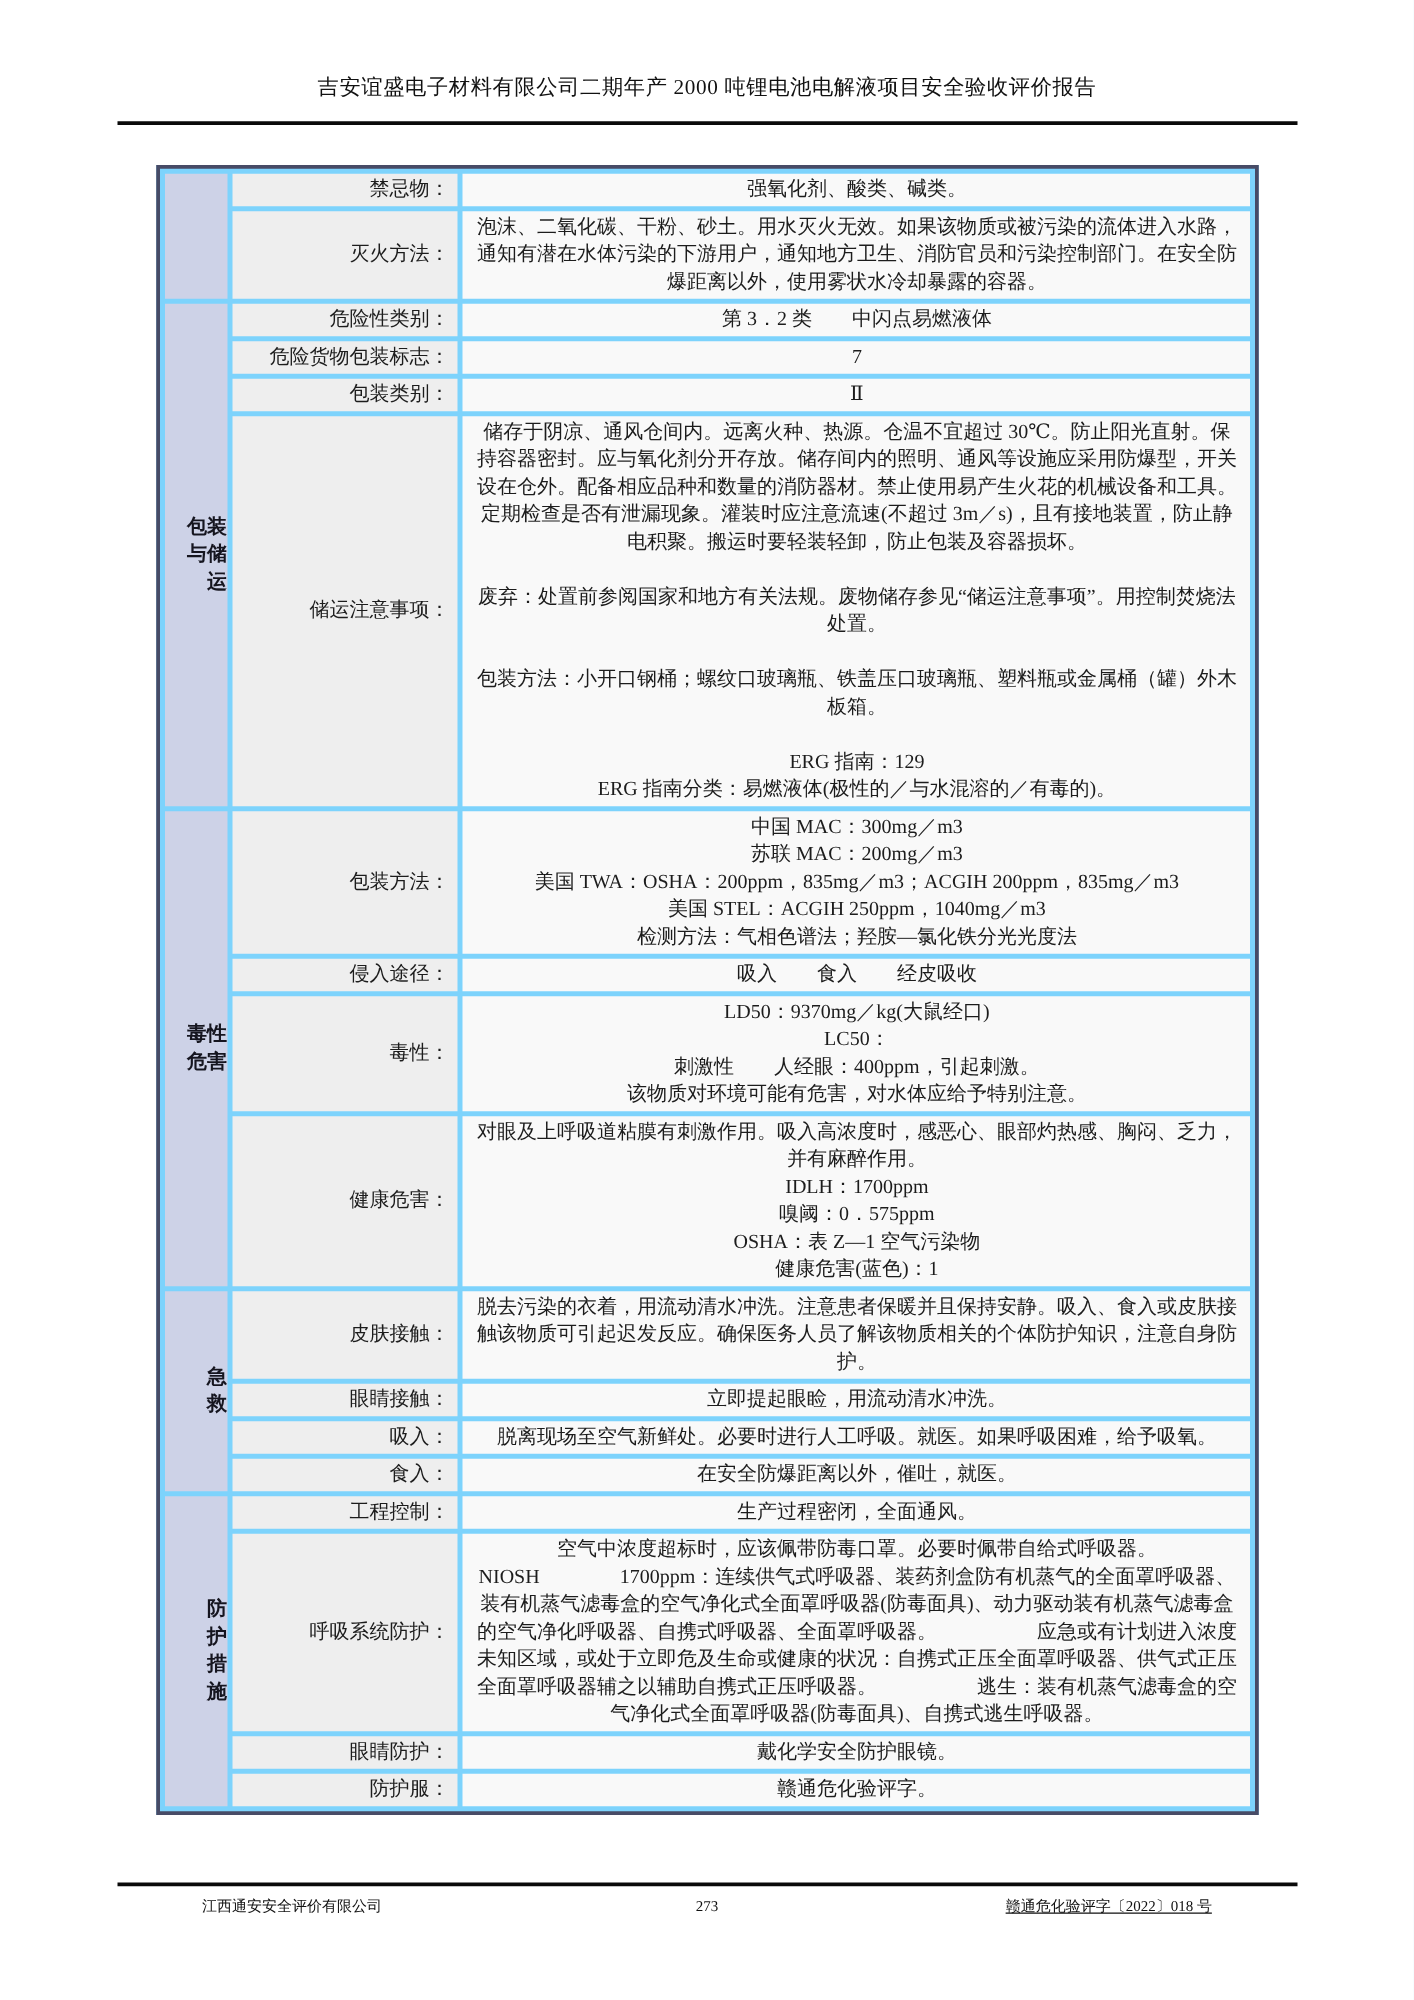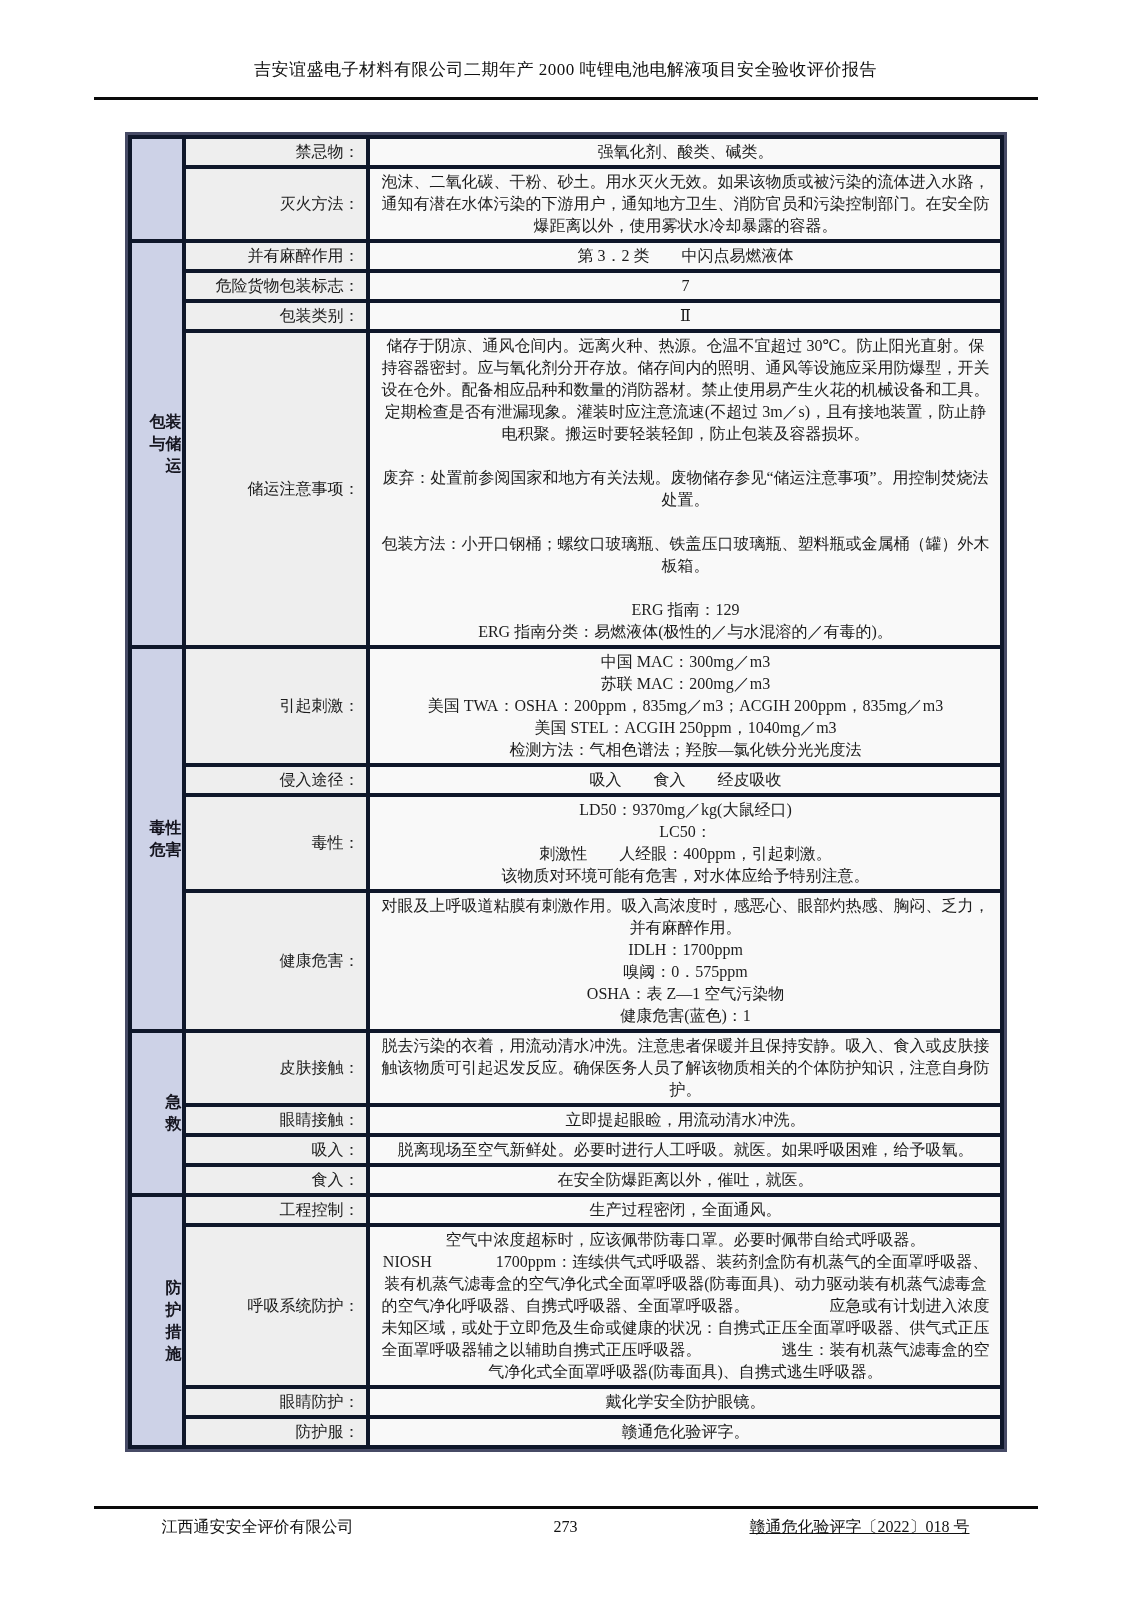--- a/index.html
+++ b/index.html
@@ -26,21 +26,21 @@
   }
   .header-rule {
     margin:16px 30px 0 30px;
     border-top:3px solid #0a0a0a;
   }
   
   .table-outer {
     width:882px;
     margin:32px auto 16px auto;
     border:3px solid #474b66;
-    background:#0f172a;
+    background:#7dd3fc;
   }
   table.msds {
     width:100%;
     border-collapse:separate;
     border-spacing:4px;
     table-layout:fixed;
   }
   td { font-size:16px; line-height:22px; vertical-align:middle; }
   td.cat-cell {
     width:50px;
@@ -69,21 +69,21 @@
     position:absolute;
     left:30px; right:30px;
     top:1506px;
   }
   .footer-rule { border-top:3px solid #0a0a0a; }
   .footer-row {
     display:flex;
     align-items:baseline;
     margin-top:8px;
     padding:0 68px;
-    font-size:16px;
+    font-size:12px;
     color:#111;
   }
   .footer-left  { flex:1; text-align:left; }
   .footer-center{ flex:0 0 auto; text-align:center; }
   .footer-right { flex:1; text-align:right;text-decoration:underline; }
 </style>
 </head>
 <body>
 
 <div class="page">
@@ -102,21 +102,21 @@
             <td class="content-cell">强氧化剂、酸类、碱类。</td>
           </tr>
           <tr>
             <td class="label-cell">灭火方法：</td>
             <td class="content-cell">泡沫、二氧化碳、干粉、砂土。用水灭火无效。如果该物质或被污染的流体进入水路，通知有潜在水体污染的下游用户，通知地方卫生、消防官员和污染控制部门。在安全防爆距离以外，使用雾状水冷却暴露的容器。</td>
           </tr>
           <tr>
             <td class="cat-cell" rowspan="4">包装
 与储
 运</td>
-            <td class="label-cell">并有麻醉作用：</td>
+            <td class="label-cell">危险性类别：</td>
             <td class="content-cell">第 3．2 类　　中闪点易燃液体</td>
           </tr>
           <tr>
             <td class="label-cell">危险货物包装标志：</td>
             <td class="content-cell">7</td>
           </tr>
           <tr>
             <td class="label-cell">包装类别：</td>
             <td class="content-cell">Ⅱ</td>
           </tr>
@@ -127,21 +127,21 @@
 废弃：处置前参阅国家和地方有关法规。废物储存参见“储运注意事项”。用控制焚烧法处置。
 
 包装方法：小开口钢桶；螺纹口玻璃瓶、铁盖压口玻璃瓶、塑料瓶或金属桶（罐）外木板箱。
 
 ERG 指南：129
 ERG 指南分类：易燃液体(极性的／与水混溶的／有毒的)。</td>
           </tr>
           <tr>
             <td class="cat-cell" rowspan="4">毒性
 危害</td>
-            <td class="label-cell">引起刺激：</td>
+            <td class="label-cell">包装方法：</td>
             <td class="content-cell">中国 MAC：300mg／m3
 苏联 MAC：200mg／m3
 美国 TWA：OSHA：200ppm，835mg／m3；ACGIH 200ppm，835mg／m3
 美国 STEL：ACGIH 250ppm，1040mg／m3
 检测方法：气相色谱法；羟胺—氯化铁分光光度法</td>
           </tr>
           <tr>
             <td class="label-cell">侵入途径：</td>
             <td class="content-cell">吸入　　食入　　经皮吸收</td>
           </tr>

